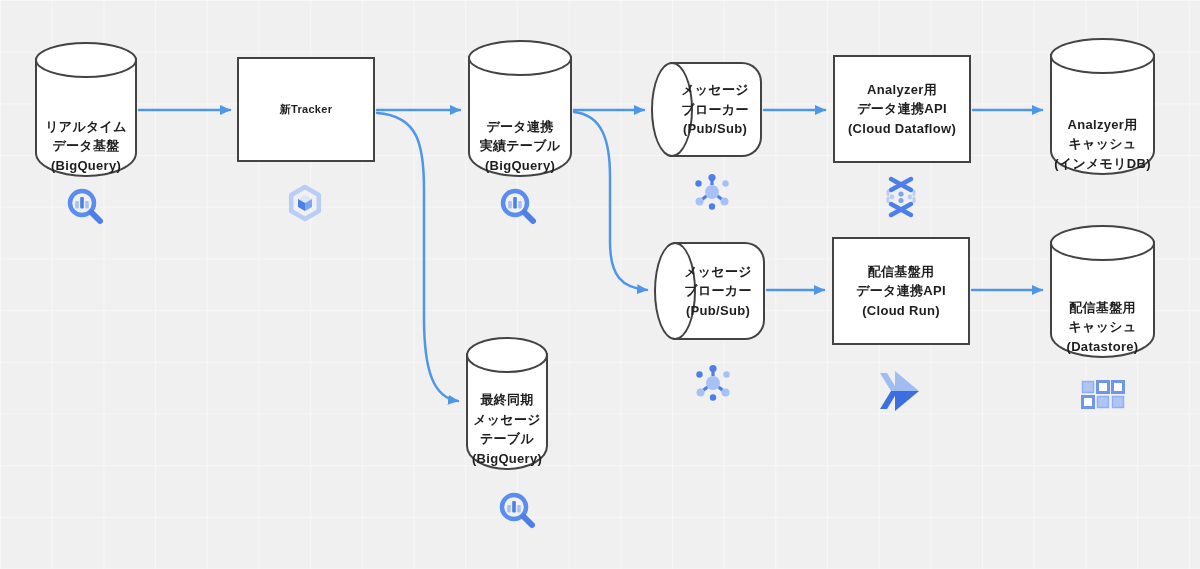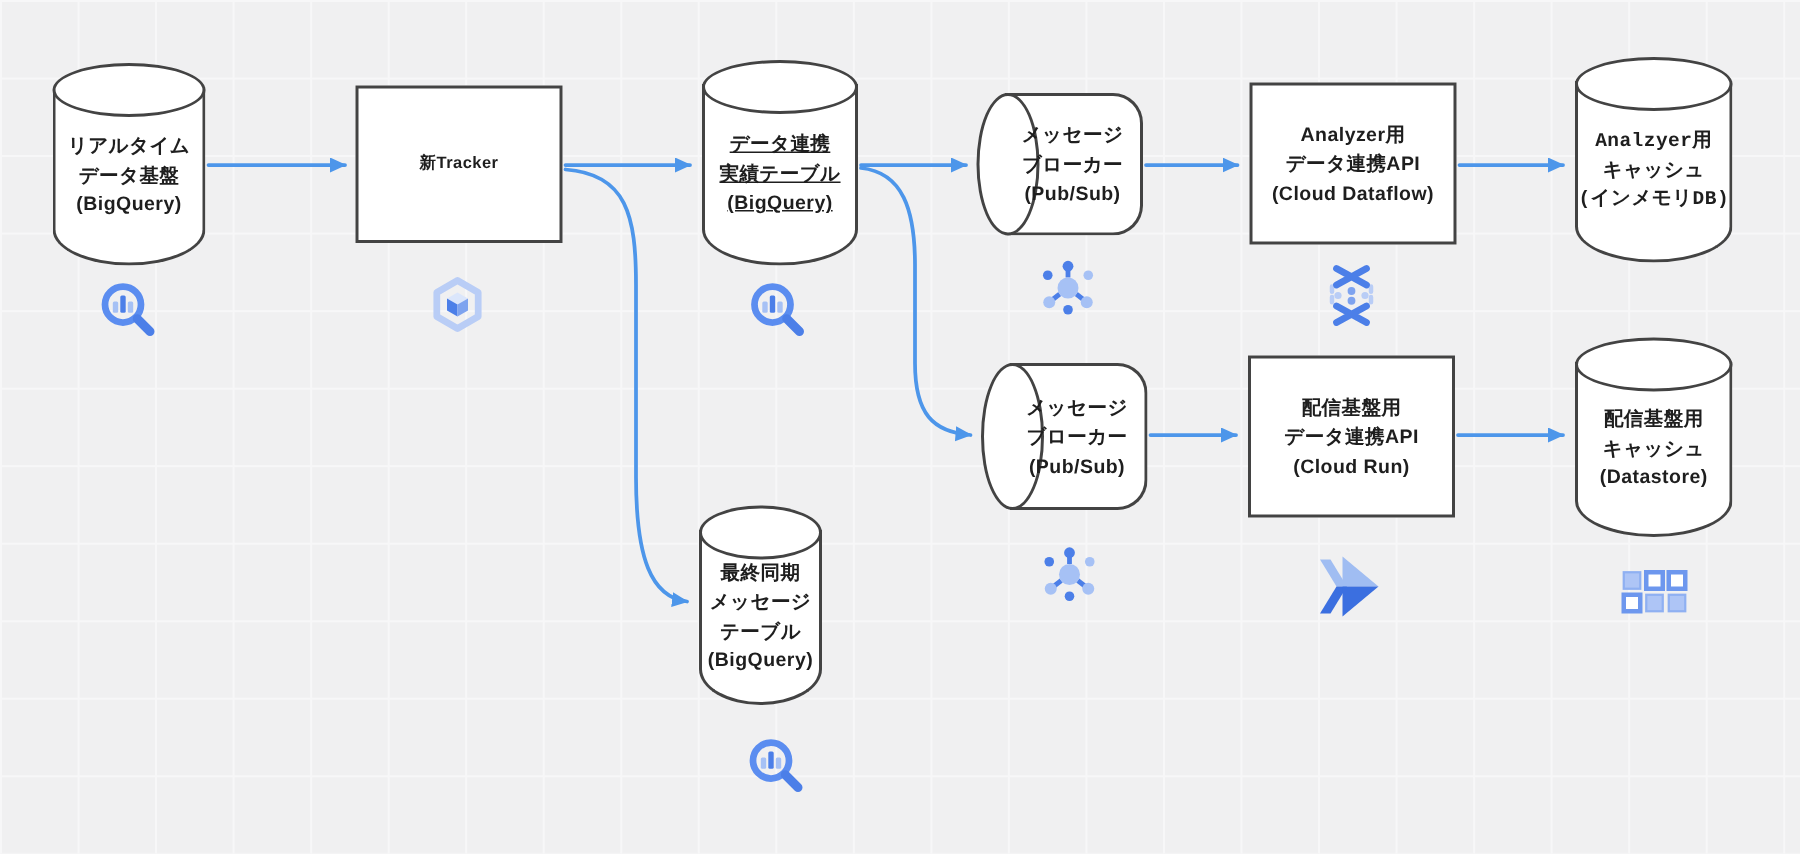--- a/index.html
+++ b/index.html
@@ -18,21 +18,21 @@
     display:flex; align-items:center; justify-content:center;
     text-align:center;
     font-weight:700; font-size:13px; color:#1e1e1e;
     line-height:1.5; letter-spacing:0.3px;
     z-index:2;
   }
   .node .lbl { position:relative; z-index:1; white-space:pre-line; }
   .rect { background:#fff; border:2px solid #434343; }
   
   .vcyl { background:#fff; border:2px solid #434343; border-top:none;
-          border-radius:0 0 50% 50% / 0 0 24px 24px; }
+          border-radius:0 0 50% 50% / 0 0 24px 24px;align-items:flex-end; }
   .vcyl::before {
     content:""; position:absolute; left:-2px; right:-2px; top:-16px; height:32px;
     background:#fff; border:2px solid #434343; border-radius:50%;
   }
   
   .hcyl { background:#fff; border:2px solid #434343; border-left:none;
           border-radius:0 20px 20px 0; }
   .hcyl::before {
     content:""; position:absolute; top:-2px; bottom:-2px; left:-19px; width:38px;
     background:#fff; border:2px solid #434343; border-radius:50%;
@@ -65,39 +65,39 @@
 <div class="node vcyl" style="left:35px;top:58px;width:102px;height:119px;">
   <span class="lbl">リアルタイム
 データ基盤
 (BigQuery)</span>
 </div>
 
 <div class="node rect" style="left:237px;top:57px;width:138px;height:105px;font-size:11px;">
   <span class="lbl">新Tracker</span>
 </div>
 
-<div class="node vcyl" style="left:468px;top:56px;width:104px;height:121px;text-decoration:underline;">
+<div class="node vcyl" style="left:468px;top:56px;width:104px;height:121px;">
   <span class="lbl">データ連携
 実績テーブル
 (BigQuery)</span>
 </div>
 
 <div class="node hcyl" style="left:670px;top:62px;width:92px;height:95px;">
   <span class="lbl">メッセージ
 ブローカー
 (Pub/Sub)</span>
 </div>
 
 <div class="node rect" style="left:833px;top:55px;width:138px;height:108px;">
   <span class="lbl">Analyzer用
 データ連携API
 (Cloud Dataflow)</span>
 </div>
 
-<div class="node vcyl" style="left:1050px;top:54px;width:105px;height:121px;font-family:Liberation Mono, monospace;">
+<div class="node vcyl" style="left:1050px;top:54px;width:105px;height:121px;">
   <span class="lbl">Analzyer用
 キャッシュ
 (インメモリDB)</span>
 </div>
 
 <div class="node hcyl" style="left:673px;top:242px;width:92px;height:98px;">
   <span class="lbl">メッセージ
 ブローカー
 (Pub/Sub)</span>
 </div>

